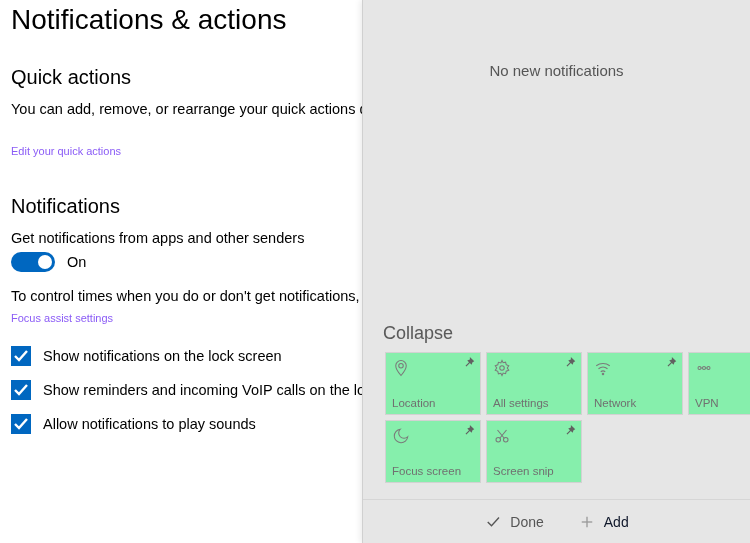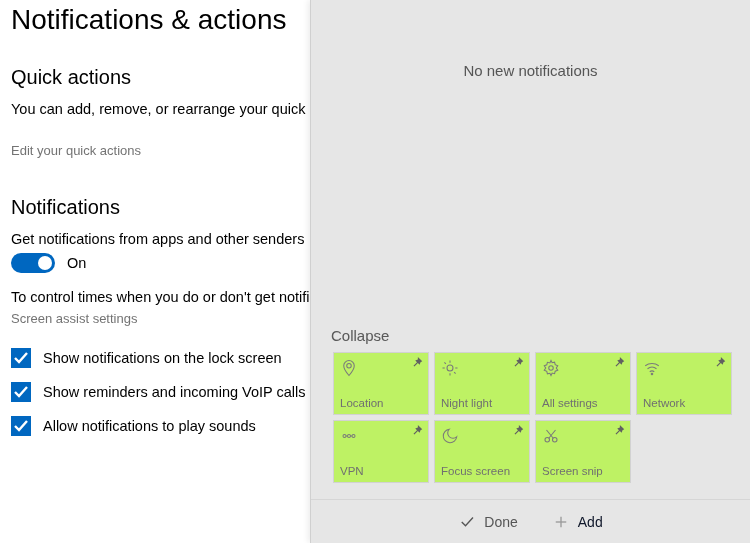--- a/index.html
+++ b/index.html
@@ -6,54 +6,54 @@
   html, body { width: 750px; height: 543px; overflow: hidden; background: #fff; }
   .root { position: relative; width: 750px; height: 543px; }
 
   
   .settings {
     position: absolute; inset: 0; padding: 4px 0 0 11px; color: #000;
   }
   .settings h1 { font-weight: 400; font-size: 28px; margin-bottom: 30px; }
   .settings h2 { font-weight: 400; font-size: 20px; margin-bottom: 10px; margin-top: 10px; }
   .settings .body { font-size: 14.5px; line-height: 20px; max-width: 520px; margin-bottom: 22px; }
-  .settings a.link { color: #737373; text-decoration: none; font-size: 13px; display: inline-block; margin-bottom: 28px; cursor: pointer; }
+  .settings a.link { color: #8b5cf6; text-decoration: none; font-size: 11px; display: inline-block; margin-bottom: 28px; cursor: pointer; }
   .settings .row { display: flex; align-items: center; gap: 12px; margin-bottom: 14px; font-size: 14.5px; }
   .toggle {
     width: 44px; height: 20px; border-radius: 10px; background: #0067c0; position: relative; cursor: pointer;
   }
   .toggle::after {
     content: ""; position: absolute; right: 3px; top: 3px; width: 14px; height: 14px; border-radius: 50%; background: #fff;
   }
   .chk {
     width: 20px; height: 20px; background: #0067c0; display: inline-flex; align-items: center; justify-content: center; cursor: pointer;
     flex-shrink: 0;
   }
   .chk svg { stroke: #fff; stroke-width: 2.4; fill: none; }
 
   
   .flyout {
-    position: absolute; right: 0; top: 0; bottom: 0; width: 440px;
+    position: absolute; right: 0; top: 0; bottom: 0; width: 388px;
     background: #e6e6e6; border-left: 1px solid #d0d0d0; box-shadow: -2px 0 6px rgba(0,0,0,0.08);
     display: flex; flex-direction: column;
   }
   .flyout .notif-area {
     flex: 0 0 auto; height: 140px; display: flex; align-items: center; justify-content: center;
     color: #555; font-size: 15px;
   }
   .flyout .spacer { flex: 1 1 auto; }
   .flyout .collapse {
-    padding: 0 0 8px 20px; color: #5a5a5a; font-size: 15px; cursor: pointer; text-shadow: 0 0 1px rgba(0,0,0,0.06);
+    padding: 0 0 8px 20px; color: #5a5a5a; font-size: 18px; cursor: pointer; text-shadow: 0 0 1px rgba(0,0,0,0.06);
   }
   .tiles {
     display: grid; grid-template-columns: repeat(4, 96px); grid-auto-rows: 63px;
     gap: 5px; padding: 0 0 0 22px;
   }
   .tile {
-    position: relative; background: #bef264; border: 1px solid #d2d2d2;
+    position: relative; background: #86efac; border: 1px solid #d2d2d2;
     display: flex; flex-direction: column; justify-content: space-between;
     padding: 6px 6px 4px 6px; cursor: pointer; color: #707070;
   }
   .tile .label { font-size: 11.5px; line-height: 13px; }
   .tile .ico { width: 18px; height: 18px; }
   .tile .ico svg { width: 18px; height: 18px; stroke: #7a7a7a; fill: none; stroke-width: 1.4; }
   .pin {
     position: absolute; top: 3px; right: 4px; width: 14px; height: 14px;
   }
   .pin svg { width: 14px; height: 14px; fill: #616161; }
@@ -80,21 +80,21 @@
 
     <h2>Notifications</h2>
     <p class="body" style="margin-bottom:4px;">Get notifications from apps and other senders</p>
 
     <div class="row">
       <div class="toggle"></div>
       <span>On</span>
     </div>
 
     <p class="body" style="margin-bottom:2px;">To control times when you do or don't get notifications, try</p>
-    <a class="link" style="margin-bottom:22px;">Screen assist settings</a>
+    <a class="link" style="margin-bottom:22px;">Focus assist settings</a>
 
     <div class="row">
       <span class="chk">
         <svg viewBox="0 0 20 20">
             <polyline points="4,10 8,14 16,5"></polyline>
           </svg>
       </span>
       <span>Show notifications on the lock screen</span>
     </div>
     <div class="row">
@@ -126,35 +126,20 @@
         <span class="pin"><svg viewBox="0 0 16 16">
               <path d="M9 1l5 5-2 1-1 3-2-2-4 4-1-1 4-4-2-2 3-1z"></path>
             </svg></span>
         <span class="ico"><svg viewBox="0 0 24 24">
               <circle cx="12" cy="9" r="3"></circle>
               <path d="M12 2a7 7 0 0 0-7 7c0 5 7 13 7 13s7-8 7-13a7 7 0 0 0-7-7z"></path>
             </svg></span>
         <span class="label">Location</span>
       </div>
 
-      <div class="tile">
-        <span class="pin"><svg viewBox="0 0 16 16">
-              <path d="M9 1l5 5-2 1-1 3-2-2-4 4-1-1 4-4-2-2 3-1z"></path>
-            </svg></span>
-        <span class="ico"><svg viewBox="0 0 24 24">
-              <circle cx="12" cy="12" r="4"></circle>
-              <line x1="12" y1="2" x2="12" y2="5"></line>
-              <line x1="12" y1="19" x2="12" y2="22"></line>
-              <line x1="2" y1="12" x2="5" y2="12"></line>
-              <line x1="19" y1="12" x2="22" y2="12"></line>
-              <line x1="4.5" y1="4.5" x2="6.5" y2="6.5"></line>
-              <line x1="17.5" y1="17.5" x2="19.5" y2="19.5"></line>
-            </svg></span>
-        <span class="label">Night light</span>
-      </div>
 
       <div class="tile">
         <span class="pin"><svg viewBox="0 0 16 16">
               <path d="M9 1l5 5-2 1-1 3-2-2-4 4-1-1 4-4-2-2 3-1z"></path>
             </svg></span>
         <span class="ico"><svg viewBox="0 0 24 24">
               <circle cx="12" cy="12" r="3"></circle>
               <path d="M12 2l1.5 3 3.3-.8.8 3.3L21 9l-2 3 2 3-3.4 1.3-.8 3.3-3.3-.8L12 22l-1.5-3-3.3.8-.8-3.3L3 15l2-3-2-3 3.4-1.3.8-3.3 3.3.8z"></path>
             </svg></span>
         <span class="label">All settings</span>

